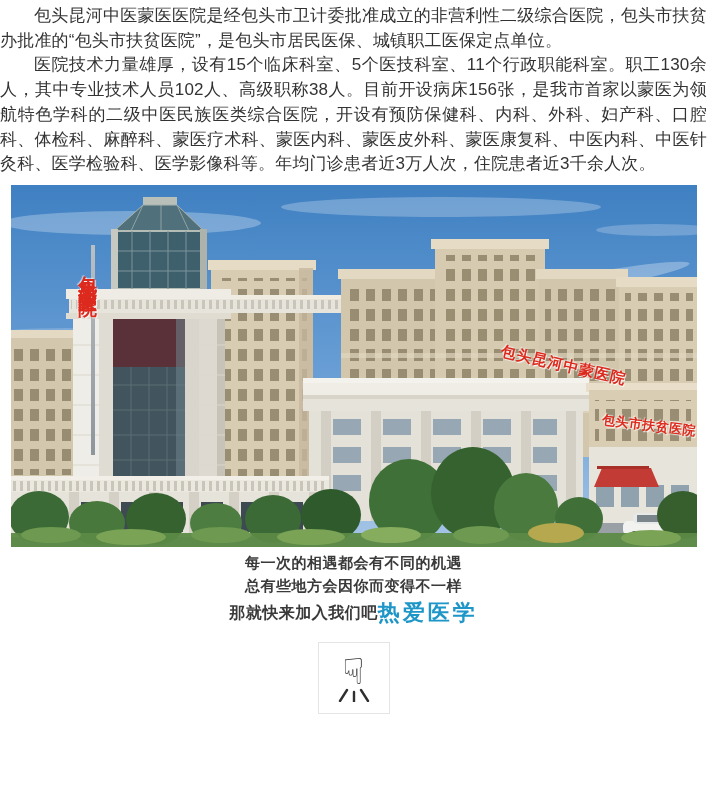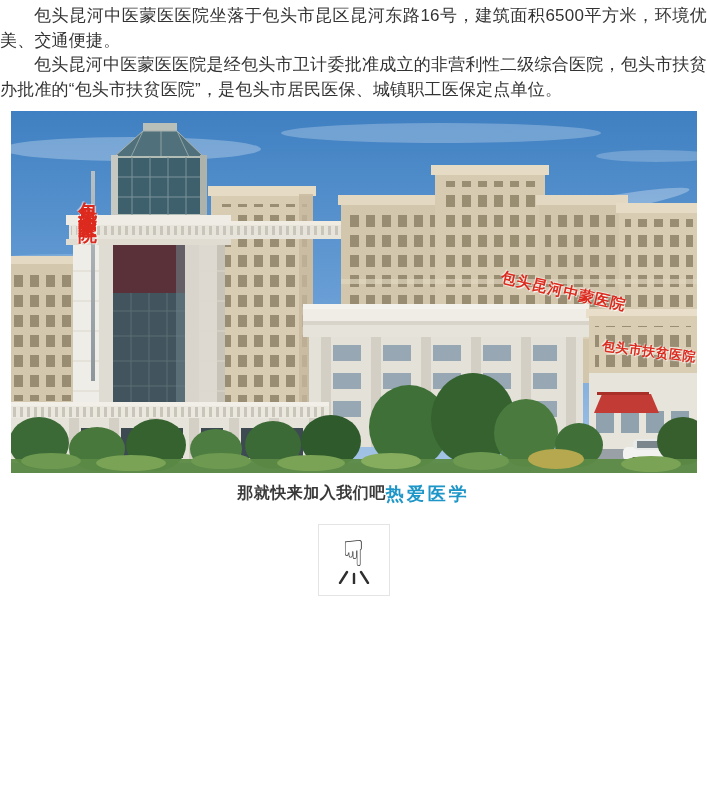--- a/index.html
+++ b/index.html
@@ -52,41 +52,41 @@
   .sign-side{
     left:592px;top:228px;
     font-size:13px;letter-spacing:0.5px;
     transform:rotate(7deg);
     transform-origin:left top;
   }
   .slogan{margin-top:4px;text-align:center;font-weight:bold;color:#3a3a3a;}
   .slogan p{margin:0;}
   .slogan .l{font-size:15px;line-height:23px;letter-spacing:0.5px;}
   .slogan .l3{font-size:16px;line-height:31px;}
-  .slogan .hl{font-size:18px;letter-spacing:3px;color:#1e96c8;vertical-align:-2px;}
+  .slogan .hl{font-size:22px;letter-spacing:3px;color:#1e96c8;vertical-align:-2px;}
   .hand-box{
     width:70px;height:70px;
     border:1px solid #e4e4e4;
     margin:14px auto 0;
     display:flex;flex-direction:column;align-items:center;justify-content:center;
     background:#ffffff;
   }
   .hand-glyph{
     font-family:"DejaVu Sans",sans-serif;
     font-size:36px;line-height:36px;color:#2f2f2f;
   }
   .rays{margin-top:-2px;}
   .tail-space{height:10px;}
 </style>
 </head>
 <body>
 
 <div class="article">
-  <p>包头昆河中医蒙医医院坐落于包头市昆区昆河东路16号，建筑面积6500平方米，环境优美、交通便捷。</p>
   <p>包头昆河中医蒙医医院是经包头市卫计委批准成立的非营利性二级综合医院，包头市扶贫办批准的“包头市扶贫医院”，是包头市居民医保、城镇职工医保定点单位。</p>
+  <p>医院技术力量雄厚，设有15个临床科室、5个医技科室、11个行政职能科室。职工130余人，其中专业技术人员102人、高级职称38人。目前开设病床156张，是我市首家以蒙医为领航特色学科的二级中医民族医类综合医院，开设有预防保健科、内科、外科、妇产科、口腔科、体检科、麻醉科、蒙医疗术科、蒙医内科、蒙医皮外科、蒙医康复科、中医内科、中医针灸科、医学检验科、医学影像科等。年均门诊患者近3万人次，住院患者近3千余人次。</p>
 </div>
 
 <figure class="photo">
   <svg viewBox="0 0 686 362" preserveAspectRatio="none" aria-hidden="true">
     <defs>
       <linearGradient id="sky" x1="0" y1="0" x2="0" y2="1">
         <stop offset="0" stop-color="#3f80c2"></stop>
         <stop offset="0.55" stop-color="#6ba0d6"></stop>
         <stop offset="1" stop-color="#a7c6e6"></stop>
       </linearGradient>
@@ -260,20 +260,22 @@
     </g>
   </svg>
 
   <div class="sign-pole"></div>
   <div class="sign sign-vertical" style="color: rgb(221, 42, 30);">包头昆河中蒙医院</div>
   <div class="sign sign-roof" style="color: rgb(221, 42, 30);">包头昆河中蒙医院</div>
   <div class="sign sign-side" style="color: rgb(221, 42, 30);">包头市扶贫医院</div>
 </figure>
 
 <div class="slogan">
+  <p class="l">每一次的相遇都会有不同的机遇</p>
+  <p class="l">总有些地方会因你而变得不一样</p>
   <p class="l l3"><span>那就快来加入我们吧</span><span class="hl" style="color: rgb(30, 150, 200);">热爱医学</span></p>
 </div>
 
 <div class="hand-box">
   <span class="hand-glyph">☟</span>
   <svg class="rays" width="36" height="14" viewBox="0 0 36 14" aria-hidden="true">
     <path d="M11 2 L4 13 M18 4 L18 14 M25 2 L32 13" stroke="#2f2f2f" stroke-width="2.4" stroke-linecap="round" fill="none"></path>
   </svg>
 </div>
 

